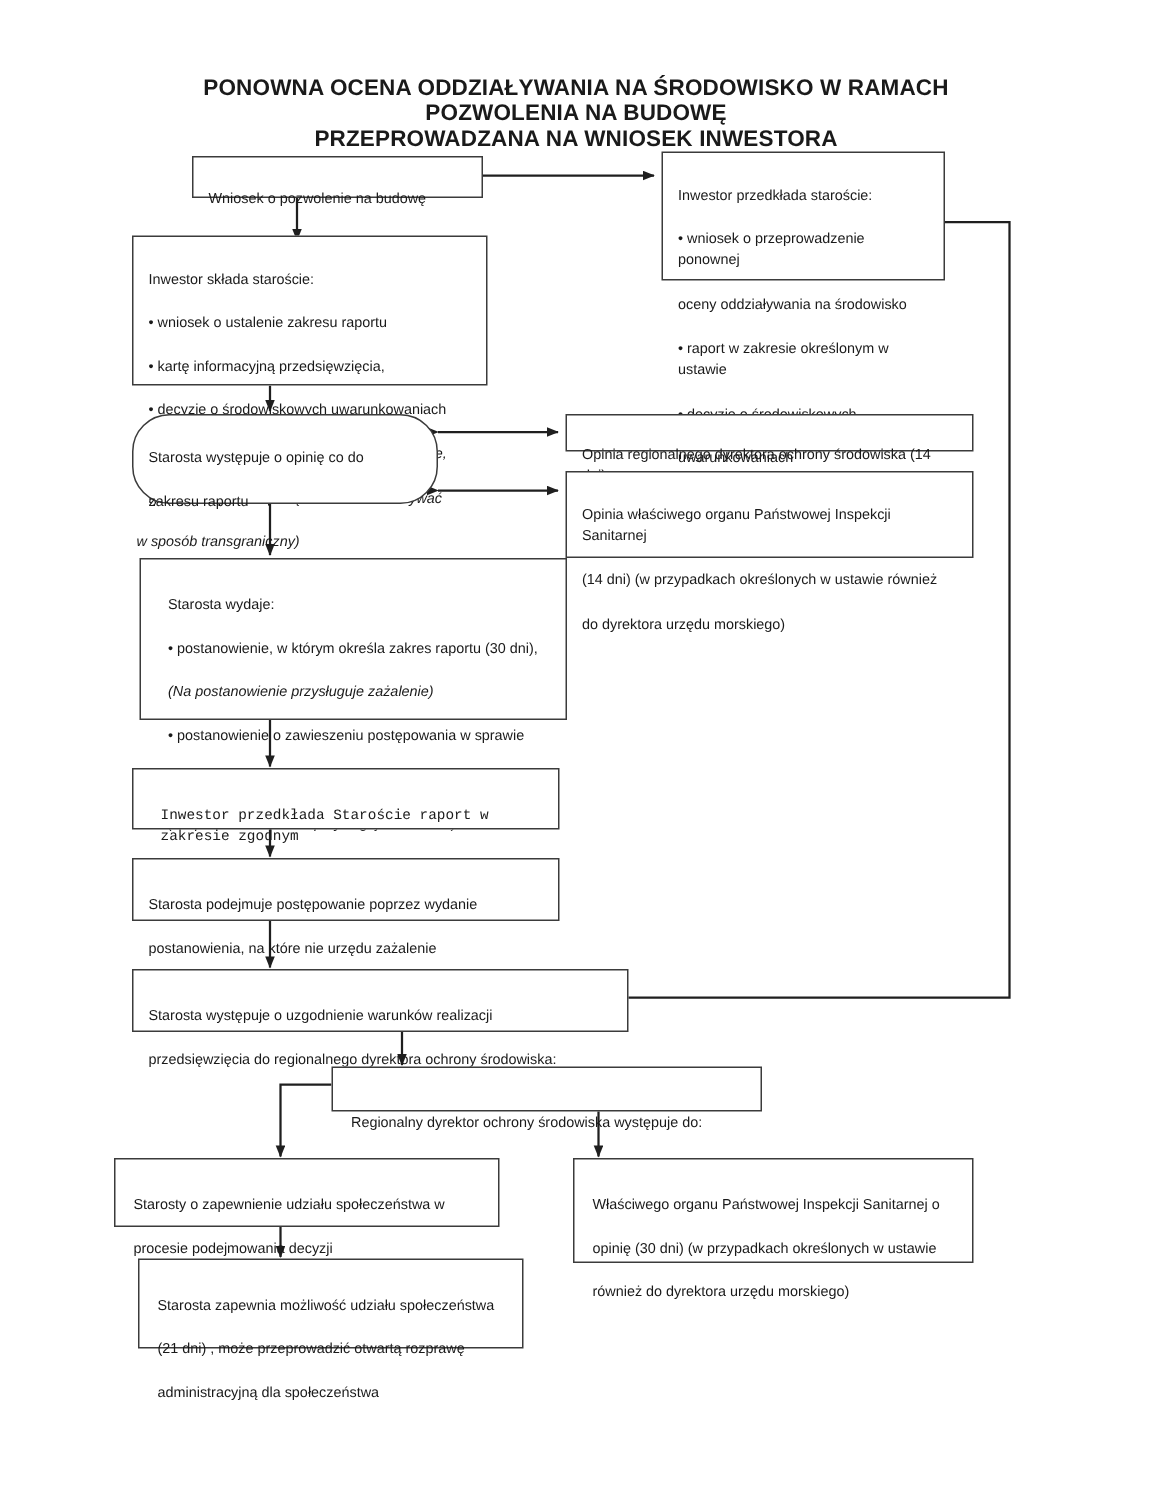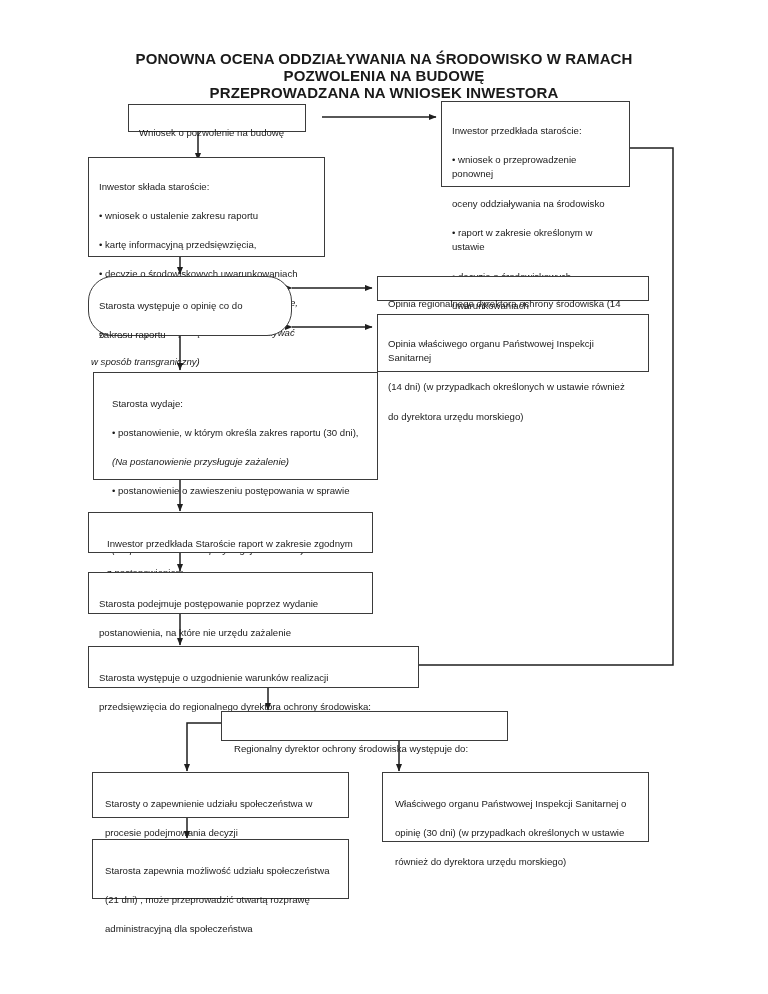--- a/index.html
+++ b/index.html
@@ -95,21 +95,21 @@
       <path d="M268,687 L268,710" marker-end="url(#ah)"></path>
 
       <path d="M221,723 L187,723 L187,771" marker-end="url(#ah)"></path>
 
       <path d="M399,740 L399,771" marker-end="url(#ah)"></path>
 
       <path d="M187,817 L187,838" marker-end="url(#ah)"></path>
     </g>
   </svg>
 
-  <div class="node" style="left:128px; top:104px; width:178px; height:28px; padding-top:6px;">
+  <div class="node" style="left:128px; top:104px; width:194px; height:28px; padding-top:6px;">
     <span class="blk">Wniosek o pozwolenie na budowę</span>
   </div>
 
   <div class="node" style="left:441px; top:101px; width:189px; height:86px;">
     <span class="blk">Inwestor przedkłada staroście:</span>
     <span class="blk">• wniosek o przeprowadzenie ponownej</span>
     <span class="blk">oceny oddziaływania na środowisko</span>
     <span class="blk">• raport w zakresie określonym w ustawie</span>
     <span class="blk">• decyzję o środowiskowych</span>
     <span class="blk">uwarunkowaniach</span>
@@ -142,40 +142,40 @@
 
   <div class="node pad-lg" style="left:93px; top:372px; width:285px; height:108px; padding-left:18px;">
     <span class="blk">Starosta  wydaje:</span>
     <span class="blk">• postanowienie, w którym określa zakres raportu (30 dni),</span>
     <span class="ital">(Na postanowienie przysługuje zażalenie)</span>
     <span class="blk">• postanowienie o zawieszeniu postępowania w sprawie</span>
     <span class="blk">decyzji do czasu przedłożenia raportu przez inwestora</span>
     <span class="ital">(Na postanowienie nie przysługuje zażalenie)</span>
   </div>
 
-  <div class="node pad-lg" style="left:88px; top:512px; width:285px; height:41px; padding-left:18px;">
+  <div class="node pad-lg" style="left:88px; top:512px; width:285px; height:41px; padding-left:18px;font-family:Liberation Mono, monospace;">
     <span class="blk">Inwestor przedkłada Staroście raport w zakresie zgodnym</span>
     <span class="blk">z postanowieniem</span>
   </div>
 
   <div class="node pad-lg" style="left:88px; top:572px; width:285px; height:42px; padding-left:10px;">
     <span class="blk">Starosta podejmuje postępowanie poprzez wydanie</span>
     <span class="blk">postanowienia, na które nie urzędu zażalenie</span>
   </div>
 
   <div class="node pad-lg" style="left:88px; top:646px; width:331px; height:42px; padding-left:10px;">
     <span class="blk">Starosta występuje o uzgodnienie warunków realizacji</span>
     <span class="blk">przedsięwzięcia do regionalnego dyrektora ochrony środowiska:</span>
   </div>
 
   <div class="node" style="left:221px; top:711px; width:287px; height:30px; padding-top:15px; padding-left:12px;">
     <span class="blk">Regionalny dyrektor ochrony środowiska występuje do:</span>
   </div>
 
-  <div class="node pad-lg" style="left:92px; top:772px; width:257px; height:46px; padding-left:12px;">
+  <div class="node pad-lg" style="left:76px; top:772px; width:257px; height:46px; padding-left:12px;">
     <span class="blk">Starosty o zapewnienie udziału społeczeństwa w</span>
     <span class="blk">procesie podejmowania decyzji</span>
   </div>
 
   <div class="node pad-lg" style="left:382px; top:772px; width:267px; height:70px; padding-left:12px;">
     <span class="blk">Właściwego organu Państwowej Inspekcji Sanitarnej o</span>
     <span class="blk">opinię (30 dni) (w przypadkach określonych w ustawie</span>
     <span class="blk">również do dyrektora urzędu morskiego)</span>
   </div>
 

